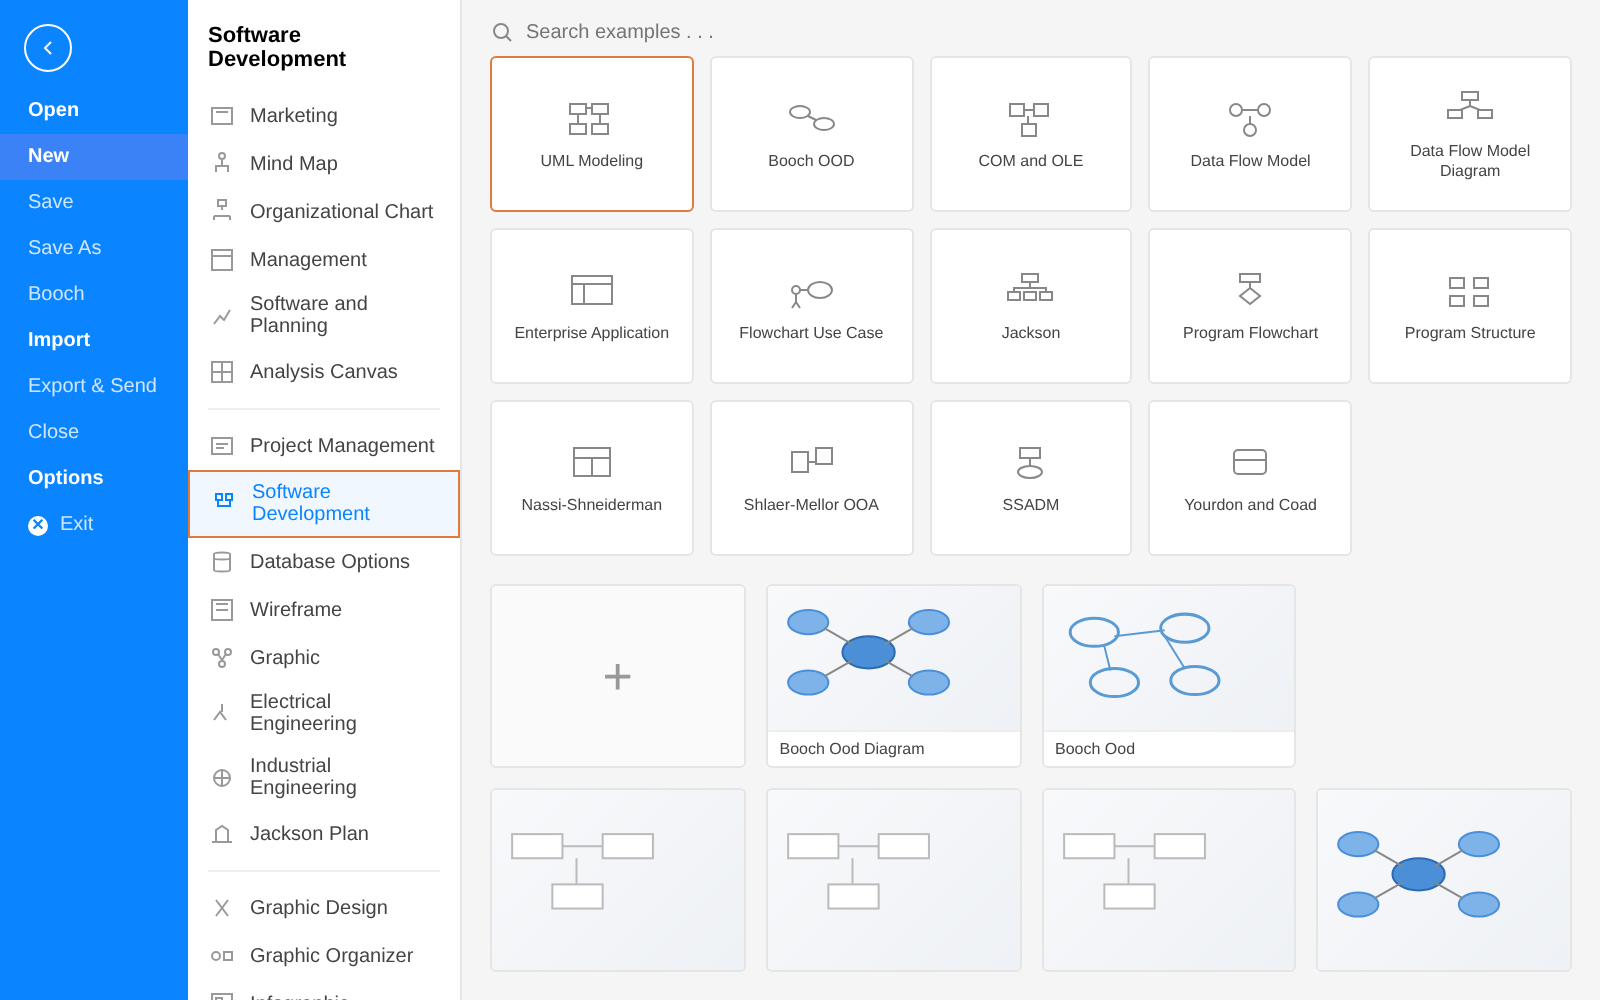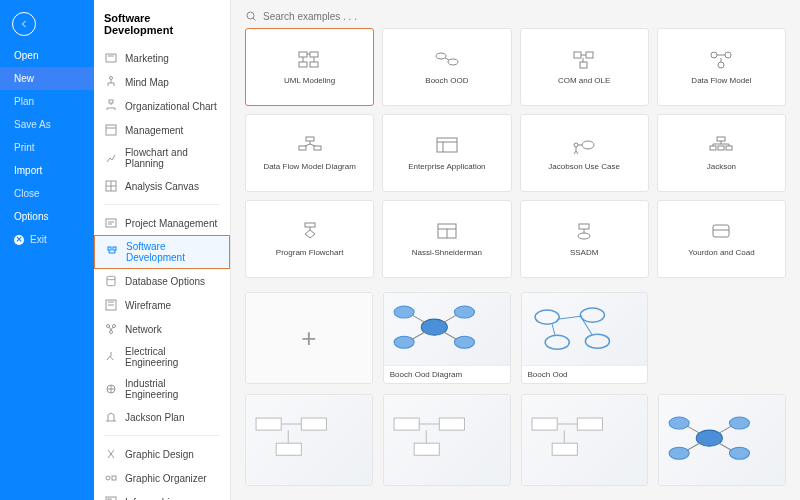--- a/index.html
+++ b/index.html
@@ -2,36 +2,36 @@
 <html><head>
 <meta charset="utf-8">
 <style>
 *{box-sizing:border-box;margin:0;padding:0;font-family:-apple-system,BlinkMacSystemFont,"Segoe UI",Arial,sans-serif}
 body{width:800px;height:500px;overflow:hidden;display:flex;background:#f5f5f5}
 .leftbar{width:94px;background:#0a84ff;color:#fff;padding:8px 0;font-size:10px;display:flex;flex-direction:column}
 .back-circle{width:24px;height:24px;border:1.5px solid #fff;border-radius:50%;margin:4px 0 8px 12px;display:flex;align-items:center;justify-content:center;cursor:pointer}
 .back-circle svg{width:12px;height:12px;fill:none;stroke:#fff;stroke-width:2}
 .lb-item{padding:6px 14px;cursor:pointer;color:#cfe6ff}
 .lb-item.active{background:#3b82f6;color:#fff;font-weight:500}
-.lb-item.bold{color:#fff;font-weight:400}
+.lb-item.bold{color:#fff;font-weight:700}
 .lb-exit{display:flex;align-items:center;gap:6px}
 .lb-exit .dot{width:10px;height:10px;border-radius:50%;background:#fff;display:flex;align-items:center;justify-content:center;color:#0a84ff;font-size:8px;font-weight:bold}
 .catcol{width:137px;background:#fff;border-right:1px solid #e5e5e5;overflow-y:auto;padding-bottom:12px}
 .cat-header{font-weight:700;font-size:11px;padding:12px 10px 10px}
 .cat-item{display:flex;align-items:center;gap:7px;padding:5px 10px;font-size:10px;color:#444;cursor:pointer}
 .cat-item .ic{width:14px;height:14px;flex:none;color:#999}
 .cat-item.highlight{border:1.5px solid #e07b3c;color:#0a84ff;background:#f0f7ff}
 .cat-item.highlight .ic{color:#0a84ff}
 .cat-sep{height:1px;background:#eee;margin:6px 10px}
 .main{flex:1;display:flex;flex-direction:column;overflow:hidden}
 .search-row{padding:10px 14px 6px;display:flex;gap:6px}
 .search-row svg{width:12px;height:12px;stroke:#888;fill:none;stroke-width:2}
 .search-row input{border:none;background:transparent;font-size:10px;outline:none;flex:1;color:#666}
 .grid-scroll{flex:1;overflow-y:auto;padding:0 14px 14px}
-.tgrid{display:grid;grid-template-columns:repeat(4,1fr);gap:8px;margin-bottom:14px}
+.tgrid{display:grid;grid-template-columns:repeat(5,1fr);gap:8px;margin-bottom:14px}
 .tcard{background:#fff;border:1px solid #e5e5e5;border-radius:3px;height:78px;display:flex;flex-direction:column;align-items:center;justify-content:center;cursor:pointer;padding:4px}
 .tcard.highlight{border:1.5px solid #e07b3c}
 .tcard .tic{width:30px;height:22px;margin-bottom:6px;display:flex;align-items:center;justify-content:center}
 .tcard .tic svg{width:100%;height:100%;fill:none;stroke:#888;stroke-width:1}
 .tcard .tlbl{font-size:8px;color:#444;text-align:center;line-height:1.2}
 .exgrid{display:grid;grid-template-columns:repeat(4,1fr);gap:10px}
 .excard{background:#fff;border:1px solid #e5e5e5;border-radius:3px;height:92px;cursor:pointer;overflow:hidden;display:flex;flex-direction:column}
 .excard .thumb{flex:1;background:linear-gradient(135deg,#f8f9fb,#eef1f5);display:flex;align-items:center;justify-content:center;position:relative}
 .excard.new .thumb{background:#fafafa}
 .plus{font-size:26px;color:#999;font-weight:200}
@@ -45,24 +45,25 @@
 
 <div class="leftbar">
   <div class="back-circle">
     <svg viewBox="0 0 24 24">
         <path d="M15 6l-6 6 6 6"></path>
       </svg>
   </div>
   <div id="lb-items">
       <div class="lb-item bold">Open</div>
       <div class="lb-item active bold">New</div>
-      <div class="lb-item">Plan</div>
+      <div class="lb-item">Save</div>
       <div class="lb-item">Save As</div>
-      <div class="lb-item">Print</div>
+      <div class="lb-item">Booch</div>
       <div class="lb-item bold">Import</div>
+      <div class="lb-item">Export &amp; Send</div>
       <div class="lb-item">Close</div>
       <div class="lb-item bold">Options</div>
       <div class="lb-item lb-exit">
         <span class="dot">✕</span>
         <span>Exit</span>
       </div>
     </div>
 </div>
 
 <div class="catcol">
@@ -92,21 +93,21 @@
         <span class="ic"><svg viewBox="0 0 14 14" fill="none" stroke="currentColor" stroke-width="1">
             <rect x="2" y="2" width="10" height="10"></rect>
             <path d="M2 5h10"></path>
           </svg></span>
         <span>Management</span>
       </div>
       <div class="cat-item">
         <span class="ic"><svg viewBox="0 0 14 14" fill="none" stroke="currentColor" stroke-width="1">
             <path d="M3 11l3-4 2 2 3-5"></path>
           </svg></span>
-        <span>Flowchart and Planning</span>
+        <span>Software and Planning</span>
       </div>
       <div class="cat-item">
         <span class="ic"><svg viewBox="0 0 14 14" fill="none" stroke="currentColor" stroke-width="1">
             <rect x="2" y="2" width="10" height="10"></rect>
             <path d="M7 2v10M2 7h10"></path>
           </svg></span>
         <span>Analysis Canvas</span>
       </div>
       <div class="cat-sep"></div>
       <div class="cat-item">
@@ -137,21 +138,21 @@
           </svg></span>
         <span>Wireframe</span>
       </div>
       <div class="cat-item">
         <span class="ic"><svg viewBox="0 0 14 14" fill="none" stroke="currentColor" stroke-width="1">
             <circle cx="4" cy="4" r="1.5"></circle>
             <circle cx="10" cy="4" r="1.5"></circle>
             <circle cx="7" cy="10" r="1.5"></circle>
             <path d="M5 5l2 3 2-3"></path>
           </svg></span>
-        <span>Network</span>
+        <span>Graphic</span>
       </div>
       <div class="cat-item">
         <span class="ic"><svg viewBox="0 0 14 14" fill="none" stroke="currentColor" stroke-width="1">
             <path d="M3 10l3-4 3 4M7 2v4"></path>
           </svg></span>
         <span>Electrical Engineering</span>
       </div>
       <div class="cat-item">
         <span class="ic"><svg viewBox="0 0 14 14" fill="none" stroke="currentColor" stroke-width="1">
             <circle cx="7" cy="7" r="4"></circle>
@@ -276,21 +277,21 @@
         </div>
         <div class="tcard">
           <div class="tic">
             <svg viewBox="0 0 28 22">
               <circle cx="6" cy="11" r="2"></circle>
               <path d="M6 13v4M4 20l2-3 2 3"></path>
               <ellipse cx="18" cy="11" rx="6" ry="4"></ellipse>
               <path d="M8 11h4"></path>
             </svg>
           </div>
-          <div class="tlbl">Jacobson Use Case</div>
+          <div class="tlbl">Flowchart Use Case</div>
         </div>
         <div class="tcard">
           <div class="tic">
             <svg viewBox="0 0 28 22">
               <rect x="10" y="3" width="8" height="4"></rect>
               <rect x="3" y="12" width="6" height="4"></rect>
               <rect x="11" y="12" width="6" height="4"></rect>
               <rect x="19" y="12" width="6" height="4"></rect>
               <path d="M14 7v3M6 12v-2h16v2"></path>
             </svg>
@@ -302,25 +303,46 @@
             <svg viewBox="0 0 28 22">
               <rect x="9" y="3" width="10" height="4"></rect>
               <path d="M14 7v3l-5 4 5 4 5-4-5-4"></path>
             </svg>
           </div>
           <div class="tlbl">Program Flowchart</div>
         </div>
         <div class="tcard">
           <div class="tic">
             <svg viewBox="0 0 28 22">
+              <rect x="4" y="5" width="7" height="5"></rect>
+              <rect x="16" y="5" width="7" height="5"></rect>
+              <rect x="4" y="14" width="7" height="5"></rect>
+              <rect x="16" y="14" width="7" height="5"></rect>
+            </svg>
+          </div>
+          <div class="tlbl">Program Structure</div>
+        </div>
+        <div class="tcard">
+          <div class="tic">
+            <svg viewBox="0 0 28 22">
               <rect x="5" y="4" width="18" height="14"></rect>
               <path d="M5 9h18M14 9v9"></path>
             </svg>
           </div>
           <div class="tlbl">Nassi-Shneiderman</div>
+        </div>
+        <div class="tcard">
+          <div class="tic">
+            <svg viewBox="0 0 28 22">
+              <rect x="4" y="6" width="8" height="10"></rect>
+              <rect x="16" y="4" width="8" height="8"></rect>
+              <path d="M12 11h4"></path>
+            </svg>
+          </div>
+          <div class="tlbl">Shlaer-Mellor OOA</div>
         </div>
         <div class="tcard">
           <div class="tic">
             <svg viewBox="0 0 28 22">
               <rect x="9" y="4" width="10" height="5"></rect>
               <ellipse cx="14" cy="16" rx="6" ry="3"></ellipse>
               <path d="M14 9v4"></path>
             </svg>
           </div>
           <div class="tlbl">SSADM</div>

